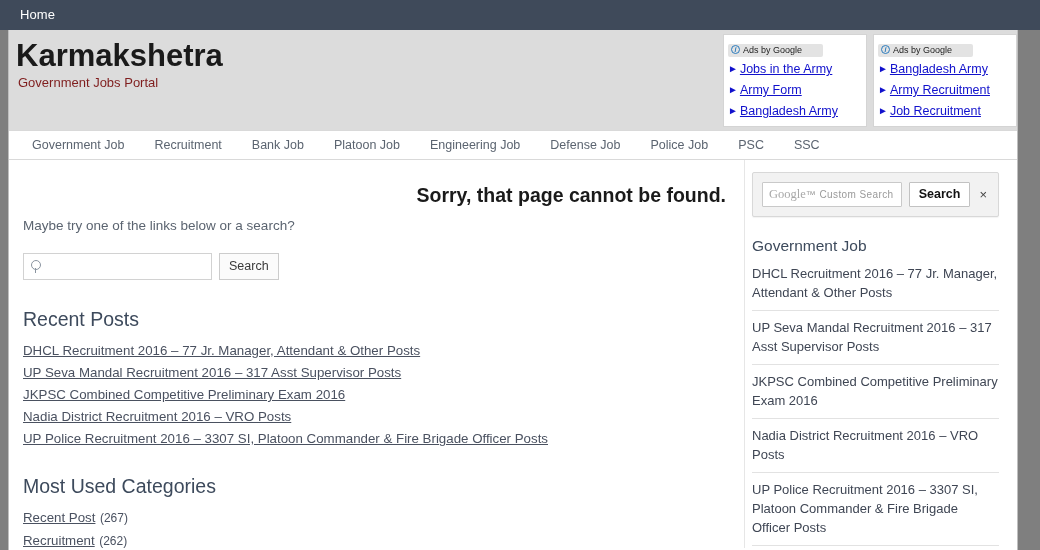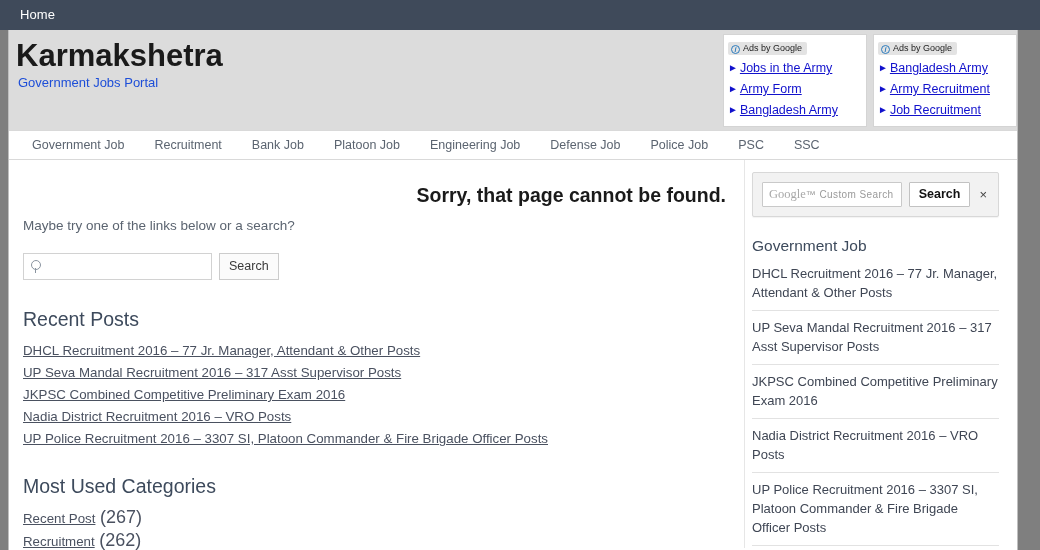--- a/index.html
+++ b/index.html
@@ -67,46 +67,46 @@
     line-height: 38px;
     font-weight: 700;
     color: #1a1a1a;
     white-space: nowrap;
   }
   .site-tagline {
     position: absolute;
     left: 9px; top: 44px;
     font-size: 13px;
     line-height: 17px;
-    color: #1d4ed8;
+    color: #7f1d1d;
     white-space: nowrap;
   }
 
   
   .ads-wrap {
     position: absolute;
     right: 0px; top: 4px;
     display: flex;
     gap: 6px;
   }
   .ad-box {
     width: 144px;
     height: 93px;
     background: #ffffff;
     border: 1px solid #d4d4d4;
     padding: 3px 4px 0 4px;
     position: relative;
   }
   .ad-badge {
     display: inline-flex;
-    align-items: flex-end;
+    align-items: flex-start;
     gap: 3px;
     background: #e3e3e3;
     border-radius: 2px;
-    padding: 1px 5px 1px 3px;
+    padding: 1px 21px 1px 3px;
     font-size: 9px;
     line-height: 11px;
     color: #222222;
     white-space: nowrap;
   }
   .ad-info {
     display: inline-block;
     width: 9px; height: 9px;
     border: 1px solid #2b7bbd;
     border-radius: 50%;
@@ -260,21 +260,21 @@
     text-decoration: underline;
     white-space: nowrap;
   }
   .cat-link {
     font-size: 13.3px;
     line-height: 19.5px;
     color: #4a5160;
     text-decoration: underline;
   }
   .cat-count {
-    font-size: 18px;
+    font-size: 12px;
     line-height: 19.5px;
     color: #4a5160;
     text-decoration: none;
   }
   .gap-block { height: 22px; }
 
   
   .gcse-box {
     margin: 0 18px 0 8px;
     background: #f2f2f2;

